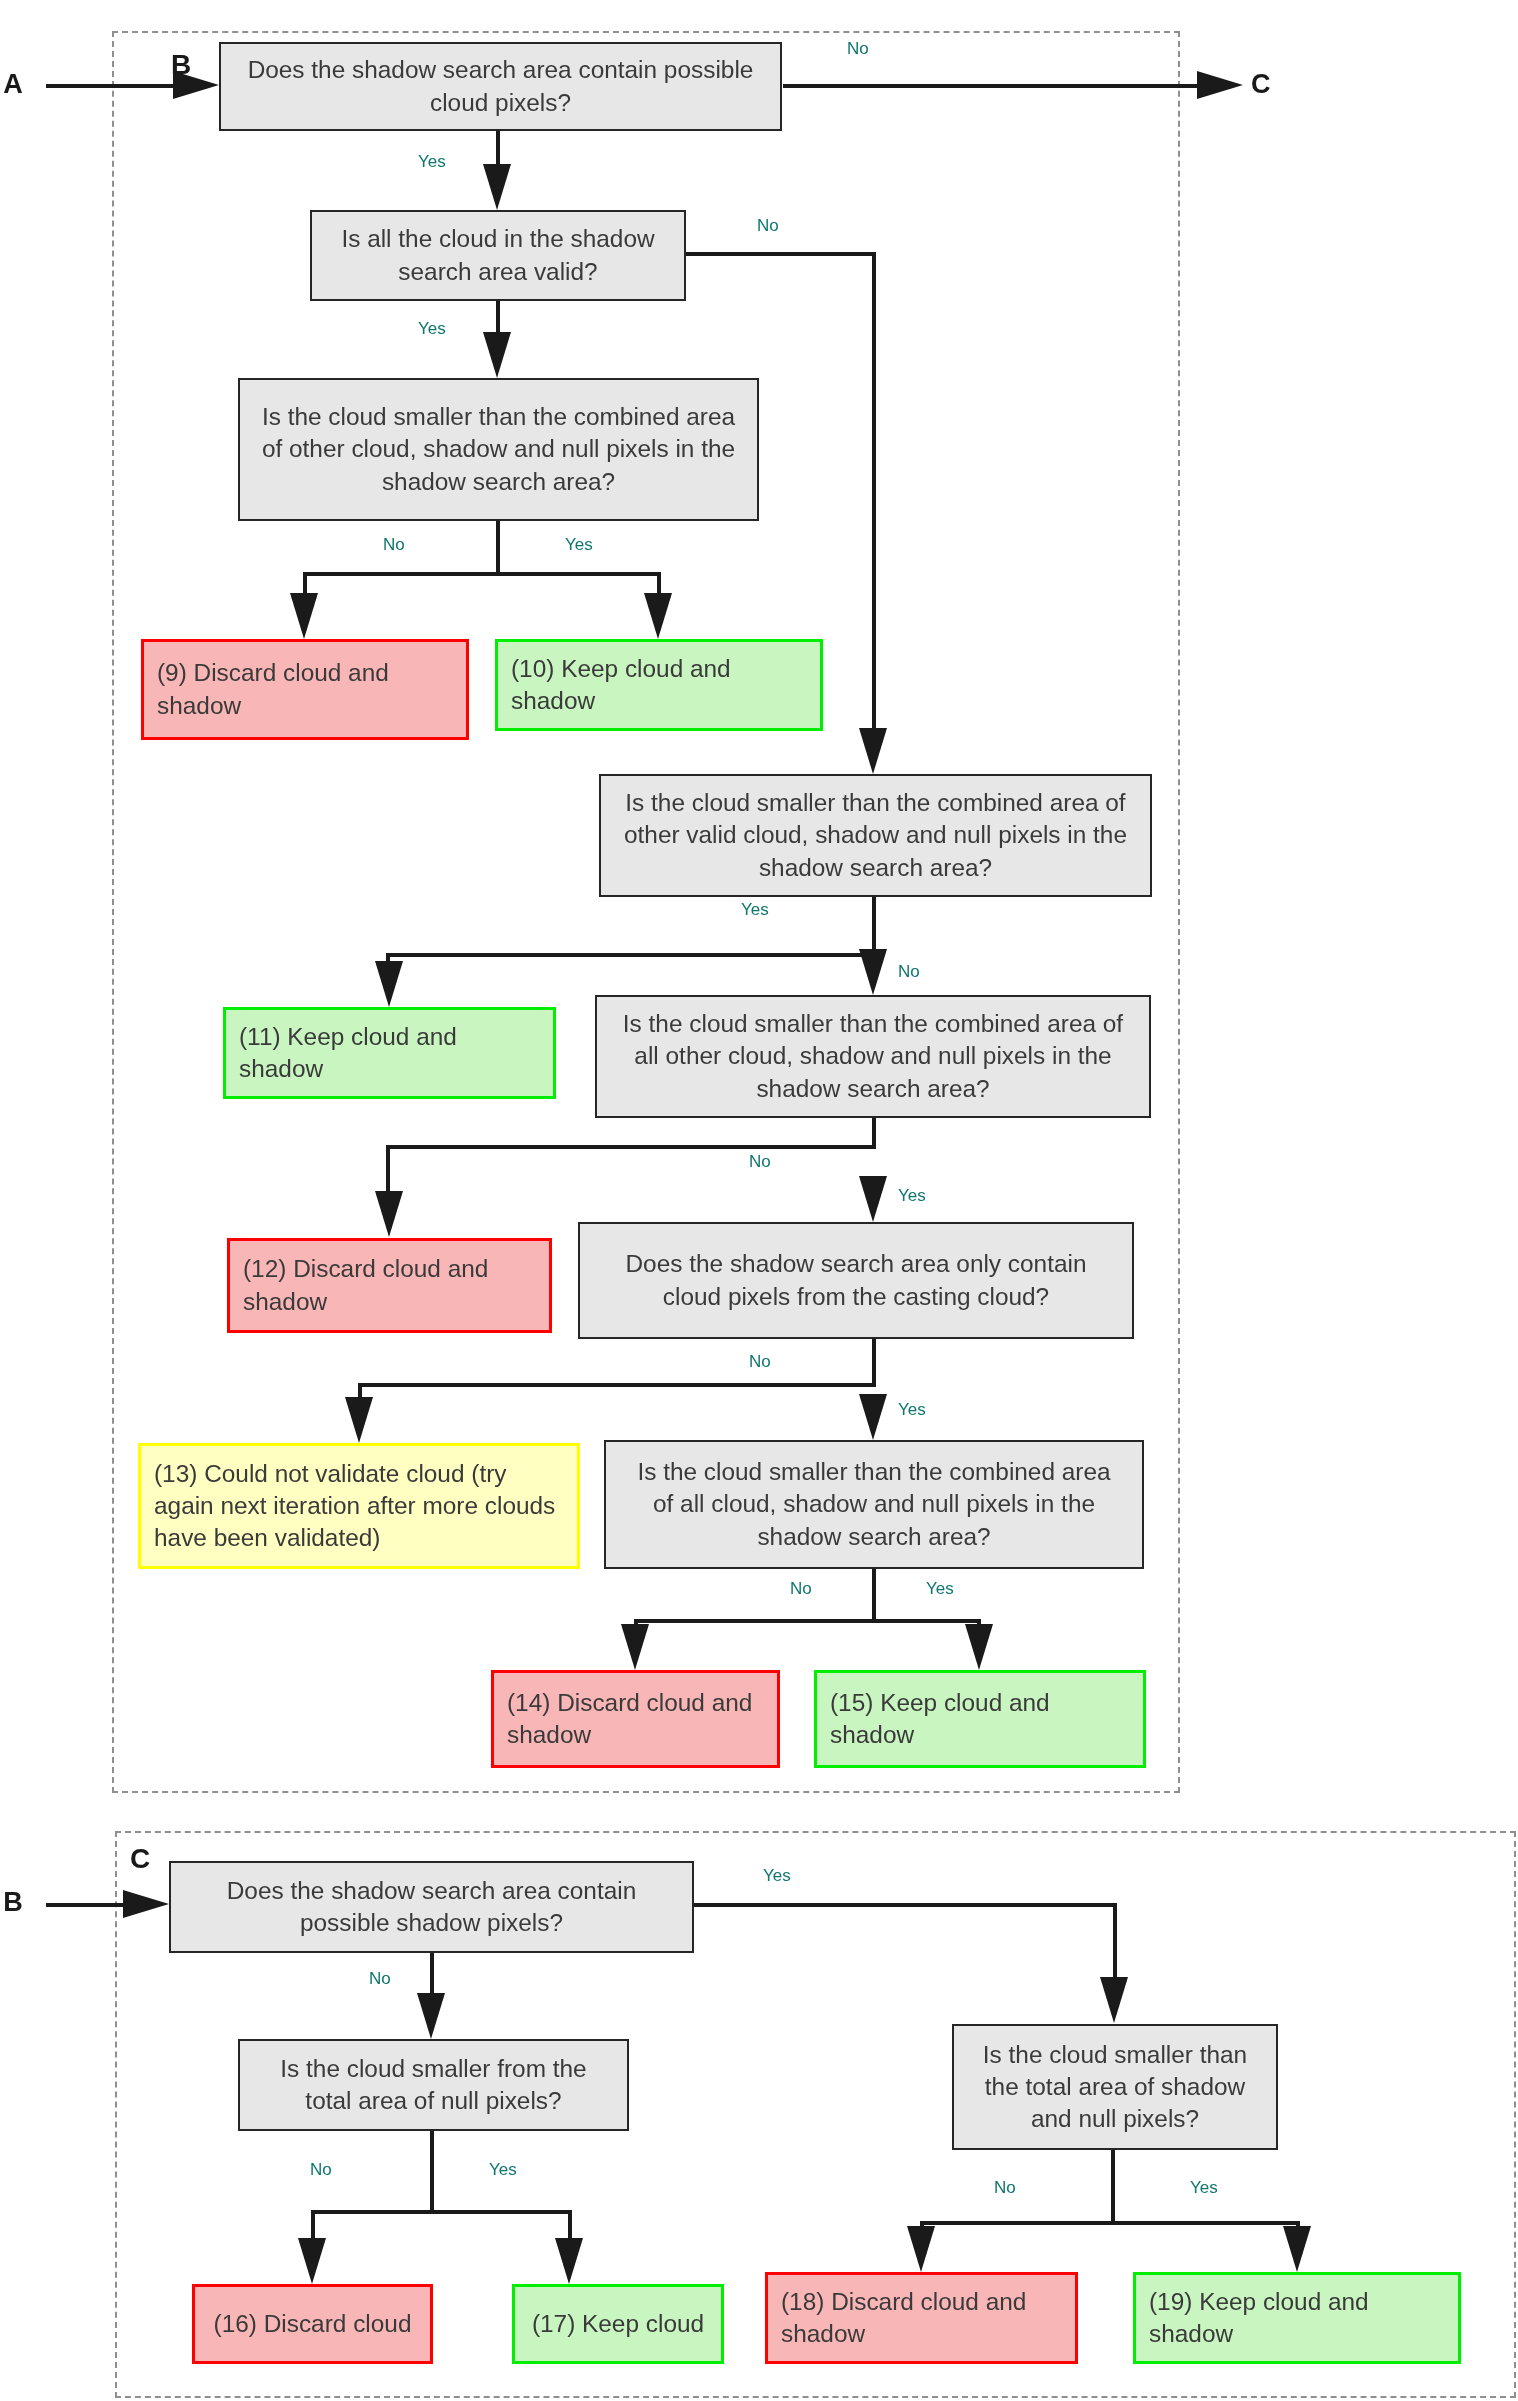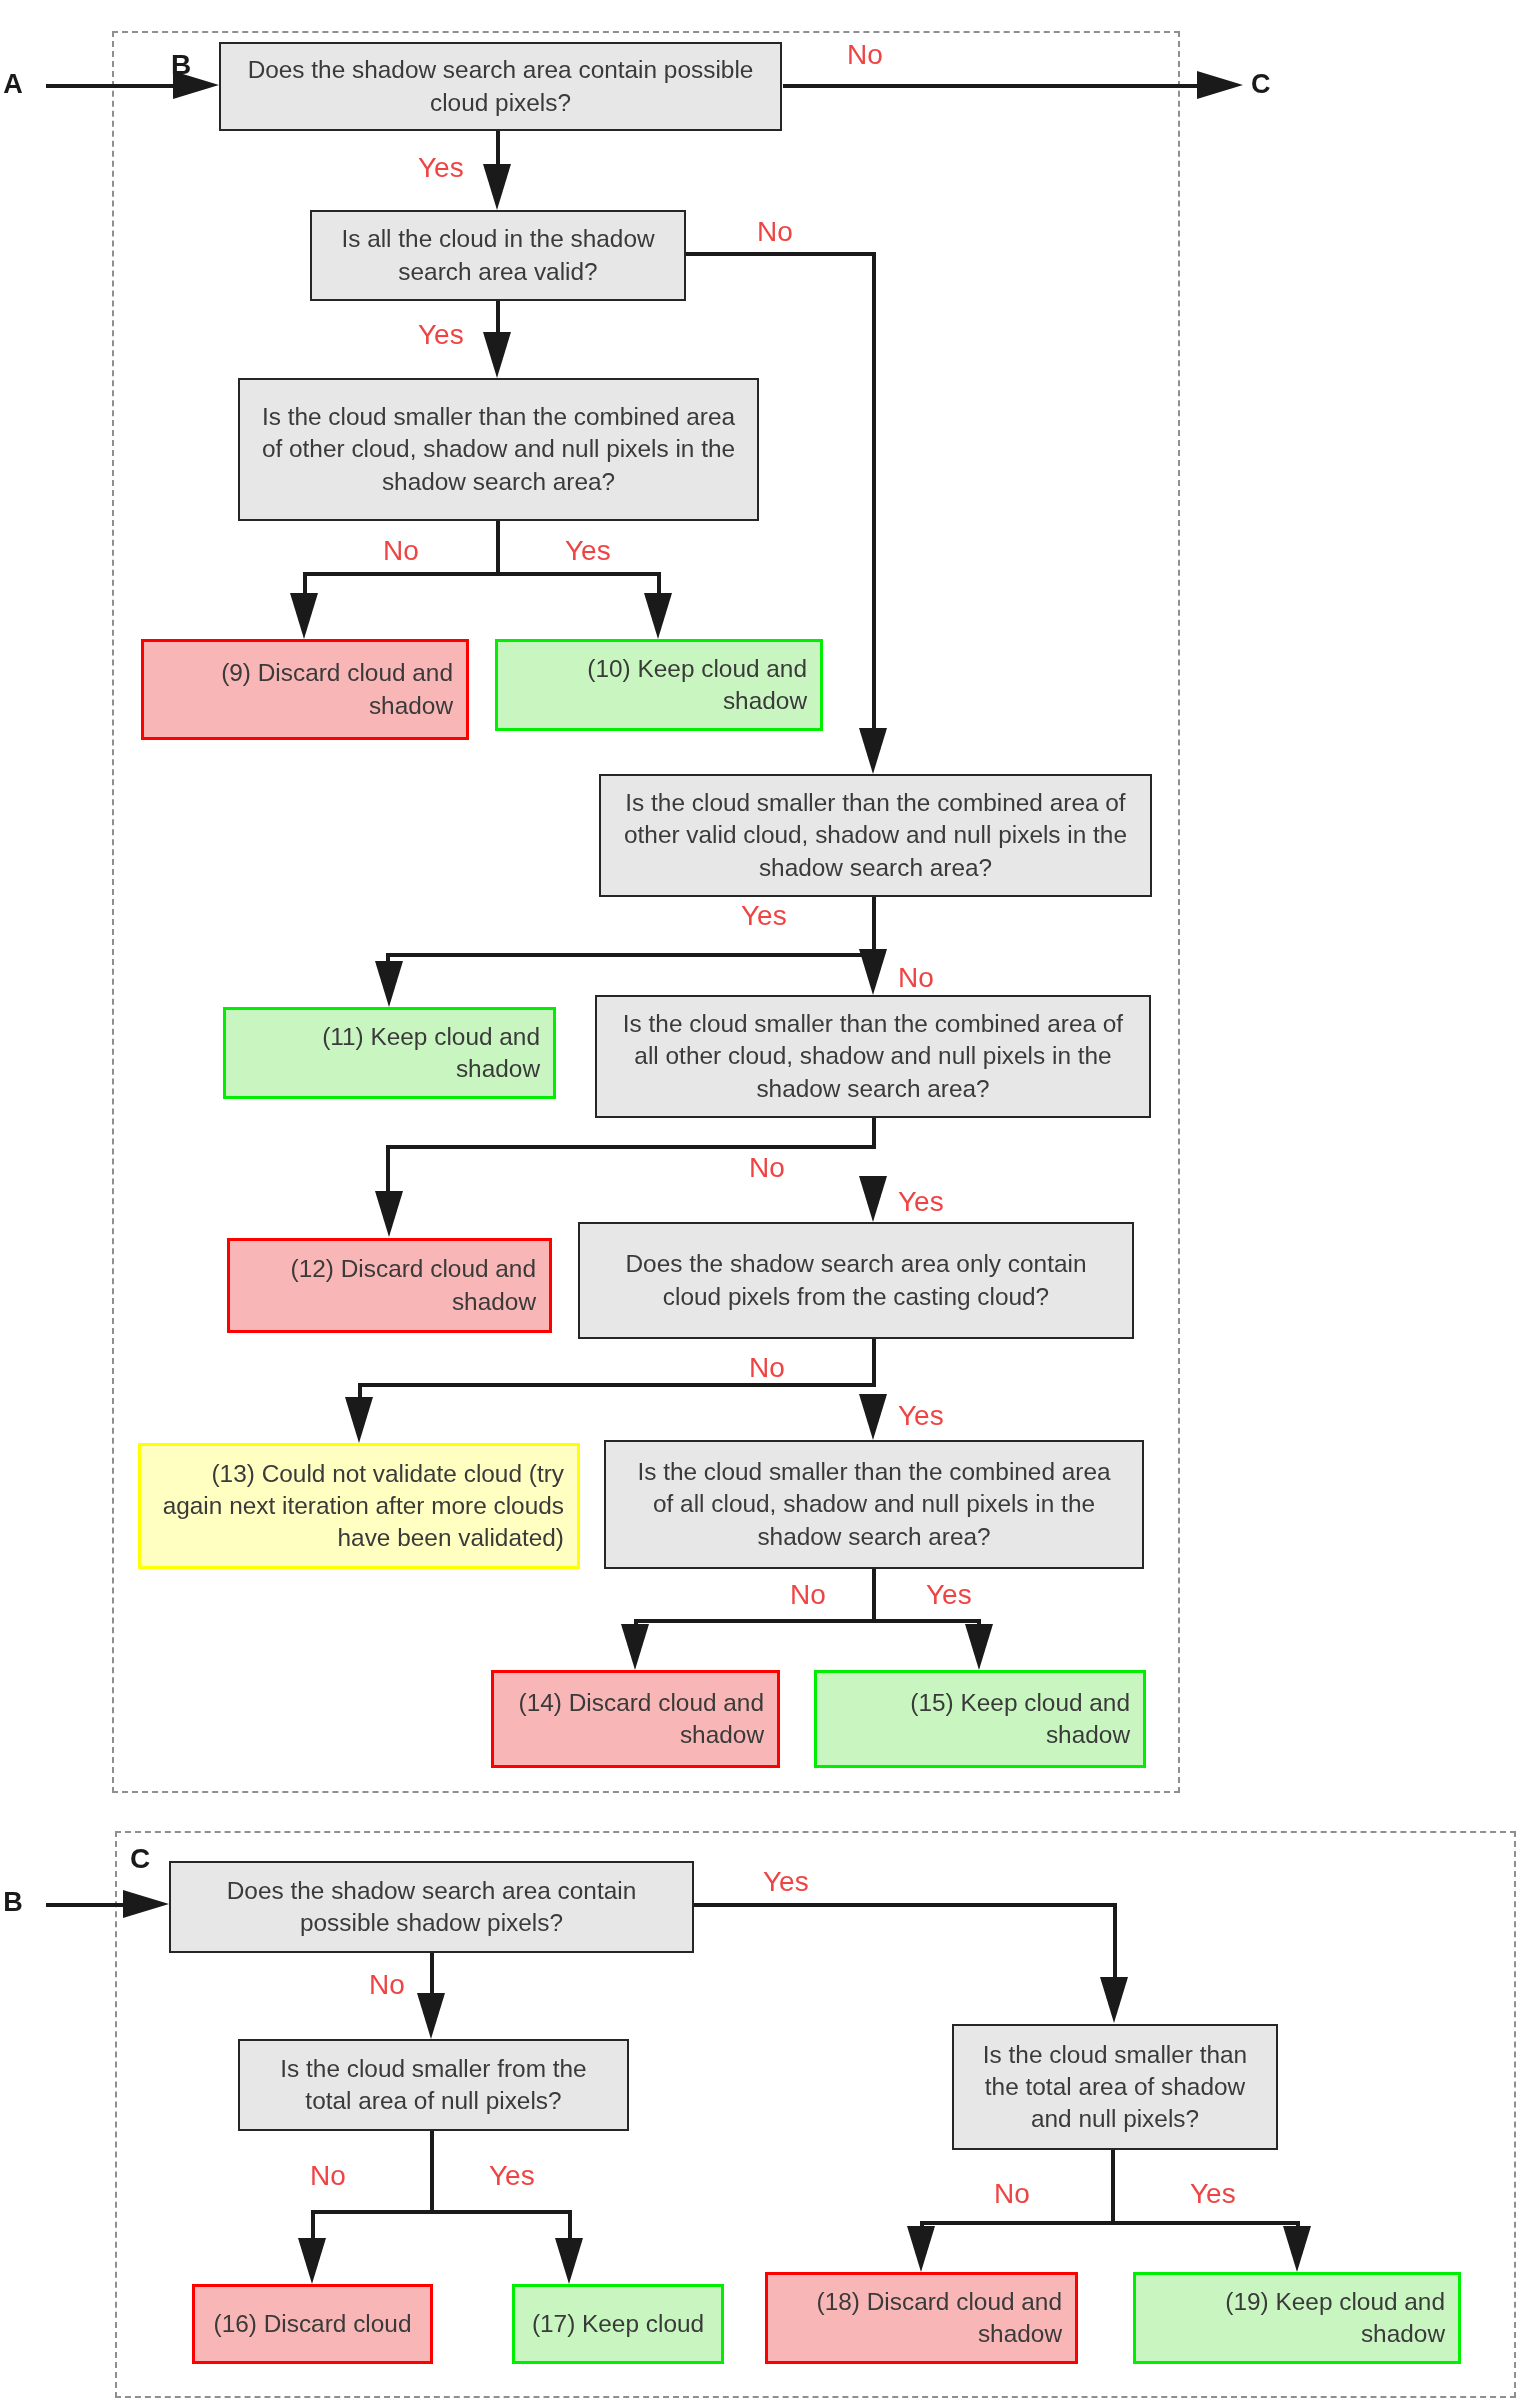--- a/index.html
+++ b/index.html
@@ -1,32 +1,32 @@
 <!DOCTYPE html>
 <html style="--decision_fill: #e7e7e7; --decision_border: #262626; --discard_fill: #f9b6b6; --discard_border: #ff0000; --keep_fill: #c9f6c0; --keep_border: #00ee00; --retry_fill: #ffffc2; --retry_border: #ffff00;font-size:8.7px"><head>
 <meta charset="utf-8">
 <style>
   html,body{margin:0;padding:0;background:#ffffff;}
   #canvas{position:relative;width:1518px;height:2401px;background:#ffffff;
           font-family:"Liberation Sans",sans-serif;color:#3a3a3a;}
   .secborder{position:absolute;border:2.2px dashed #8f8f8f;}
   .seclbl{position:absolute;font-size:28px;font-weight:bold;color:#1a1a1a;}
   .connlbl{position:absolute;font-size:27px;font-weight:bold;color:#1a1a1a;}
-  .lbl{position:absolute;font-size:28px;color:#ef4444;}
+  .lbl{position:absolute;font-size:17px;color:#0f766e;}
   .line{position:absolute;background:#1a1a1a;}
   .ah-d{position:absolute;width:0;height:0;border-left:14.7px solid transparent;
         border-right:14.7px solid transparent;border-top:46px solid #1a1a1a;}
   .ah-r{position:absolute;width:0;height:0;border-top:14.7px solid transparent;
         border-bottom:14.7px solid transparent;border-left:46px solid #1a1a1a;}
   .decision{position:absolute;background:var(--decision_fill);
         border:2.7px solid var(--decision_border);box-sizing:border-box;
         display:flex;align-items:center;justify-content:center;text-align:center;
         font-size:24.4px;line-height:1.32;padding:0 18.5px;}
   .terminal{position:absolute;box-sizing:border-box;border:3.3px solid #000;
-        display:flex;align-items:center;justify-content:center;text-align:right;
+        display:flex;align-items:center;justify-content:center;text-align:left;
         font-size:24.4px;line-height:1.32;padding:0 13px;}
   .t-red{background:var(--discard_fill);border-color:var(--discard_border);}
   .t-green{background:var(--keep_fill);border-color:var(--keep_border);}
   .t-yellow{background:var(--retry_fill);border-color:var(--retry_border);}
 </style>
 </head>
 <body>
 
 <div id="canvas">
 

